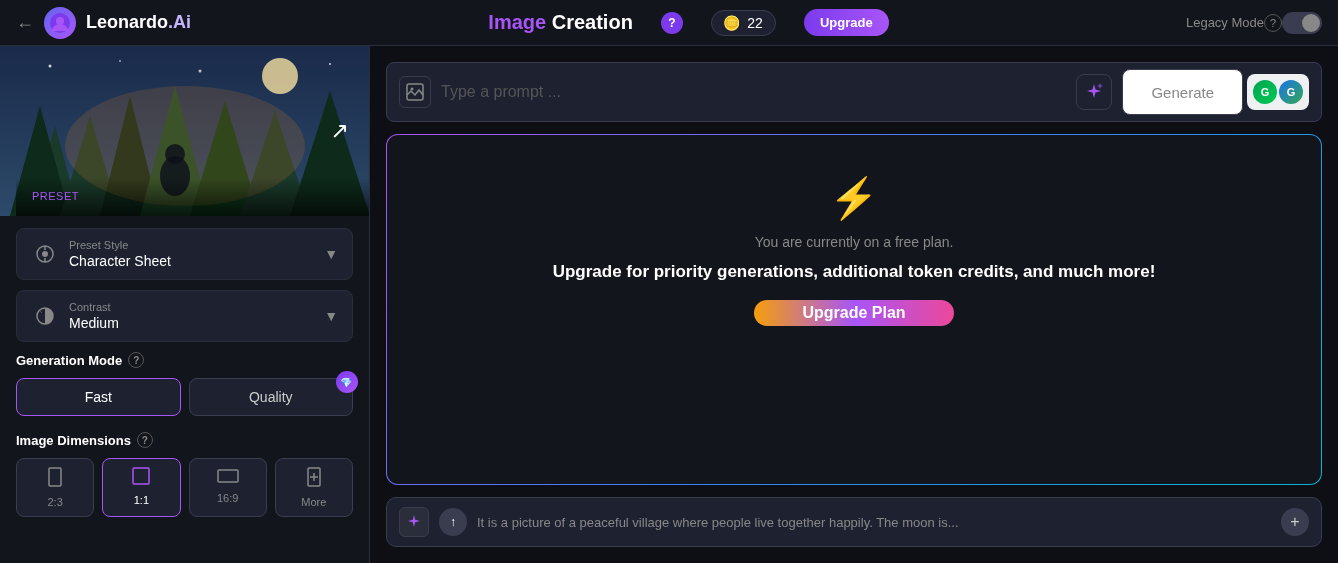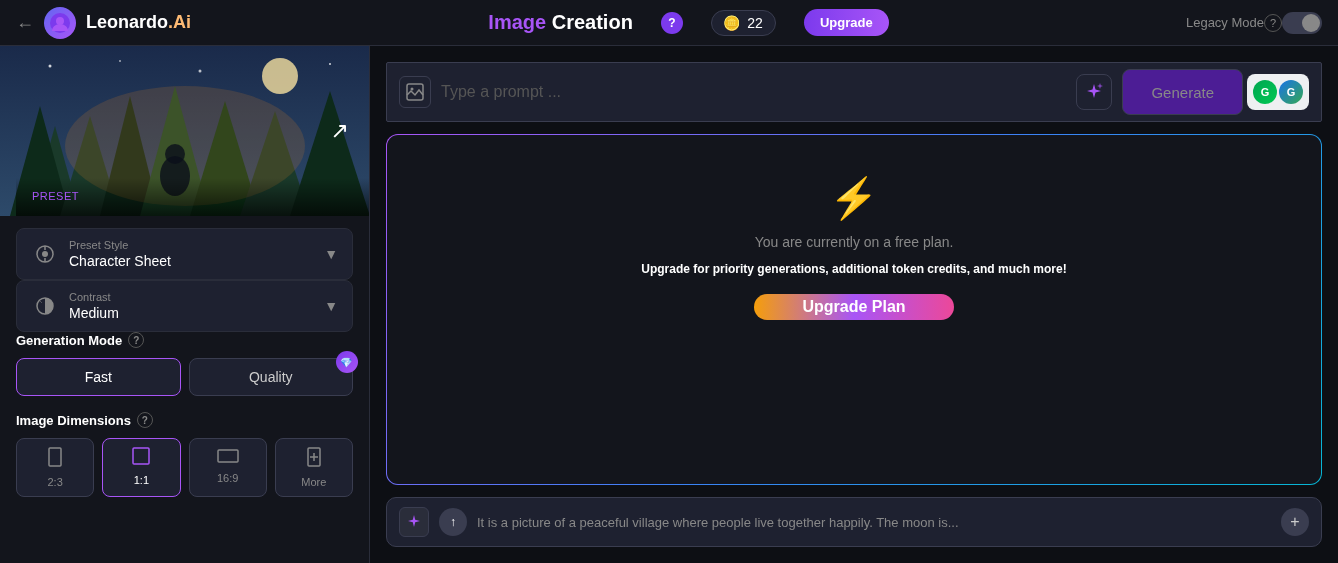--- a/index.html
+++ b/index.html
@@ -42,21 +42,21 @@
       display: flex;
       align-items: center;
       justify-content: center;
       font-size: 14px;
     }
     .brand-name {
       font-size: 18px;
       font-weight: 600;
     }
     .brand-leo { color: #fff; }
-    .brand-ai { color: #fdba74; }
+    .brand-ai { color: #c4b5fd; }
     .topnav-center {
       flex: 1;
       display: flex;
       align-items: center;
       justify-content: center;
       gap: 28px;
     }
     .page-title {
       font-size: 20px;
       font-weight: 600;
@@ -199,20 +199,21 @@
       padding: 12px 16px;
     }
     .control-row {
       background: #1e2130;
       border: 1px solid #2a2d3a;
       border-radius: 8px;
       padding: 10px 14px;
       display: flex;
       align-items: center;
       gap: 10px;
+      margin-bottom: 10px;
       cursor: pointer;
     }
     .control-icon {
       width: 28px;
       height: 28px;
       display: flex;
       align-items: center;
       justify-content: center;
       font-size: 16px;
       color: #888;
@@ -333,21 +334,21 @@
       gap: 12px;
       overflow: hidden;
     }
 
     
     .prompt-bar {
       display: flex;
       align-items: center;
       background: #1e2130;
       border: 1px solid #3a3d50;
-      border-radius: 2px;
+      border-radius: 8px;
       padding: 0 12px;
       height: 60px;
       gap: 10px;
     }
     .prompt-img-icon {
       width: 32px;
       height: 32px;
       border: 1px solid #3a3d50;
       border-radius: 6px;
       display: flex;
@@ -377,21 +378,21 @@
       justify-content: center;
       cursor: pointer;
       font-size: 18px;
     }
     .generate-area {
       display: flex;
       align-items: center;
       gap: 0;
     }
     .generate-btn {
-      background: #4c1d95;
+      background: #ffffff;
       border: 1px solid #3a3d50;
       border-radius: 8px;
       color: #888;
       font-size: 15px;
       font-weight: 500;
       padding: 10px 28px;
       cursor: pointer;
       height: 46px;
     }
     .grammarly-icons {
@@ -446,21 +447,21 @@
       font-size: 40px;
       color: #f59e0b;
     }
     .upgrade-desc {
       color: #888;
       font-size: 14px;
       text-align: center;
     }
     .upgrade-desc-bold {
       color: #fff;
-      font-size: 12px;
+      font-size: 17px;
       font-weight: 600;
       text-align: left;
     }
     .upgrade-plan-btn {
       background: linear-gradient(90deg, #f59e0b, #a855f7, #ec4899);
       border: none;
       border-radius: 30px;
       color: #fff;
       font-size: 16px;
       font-weight: 600;

